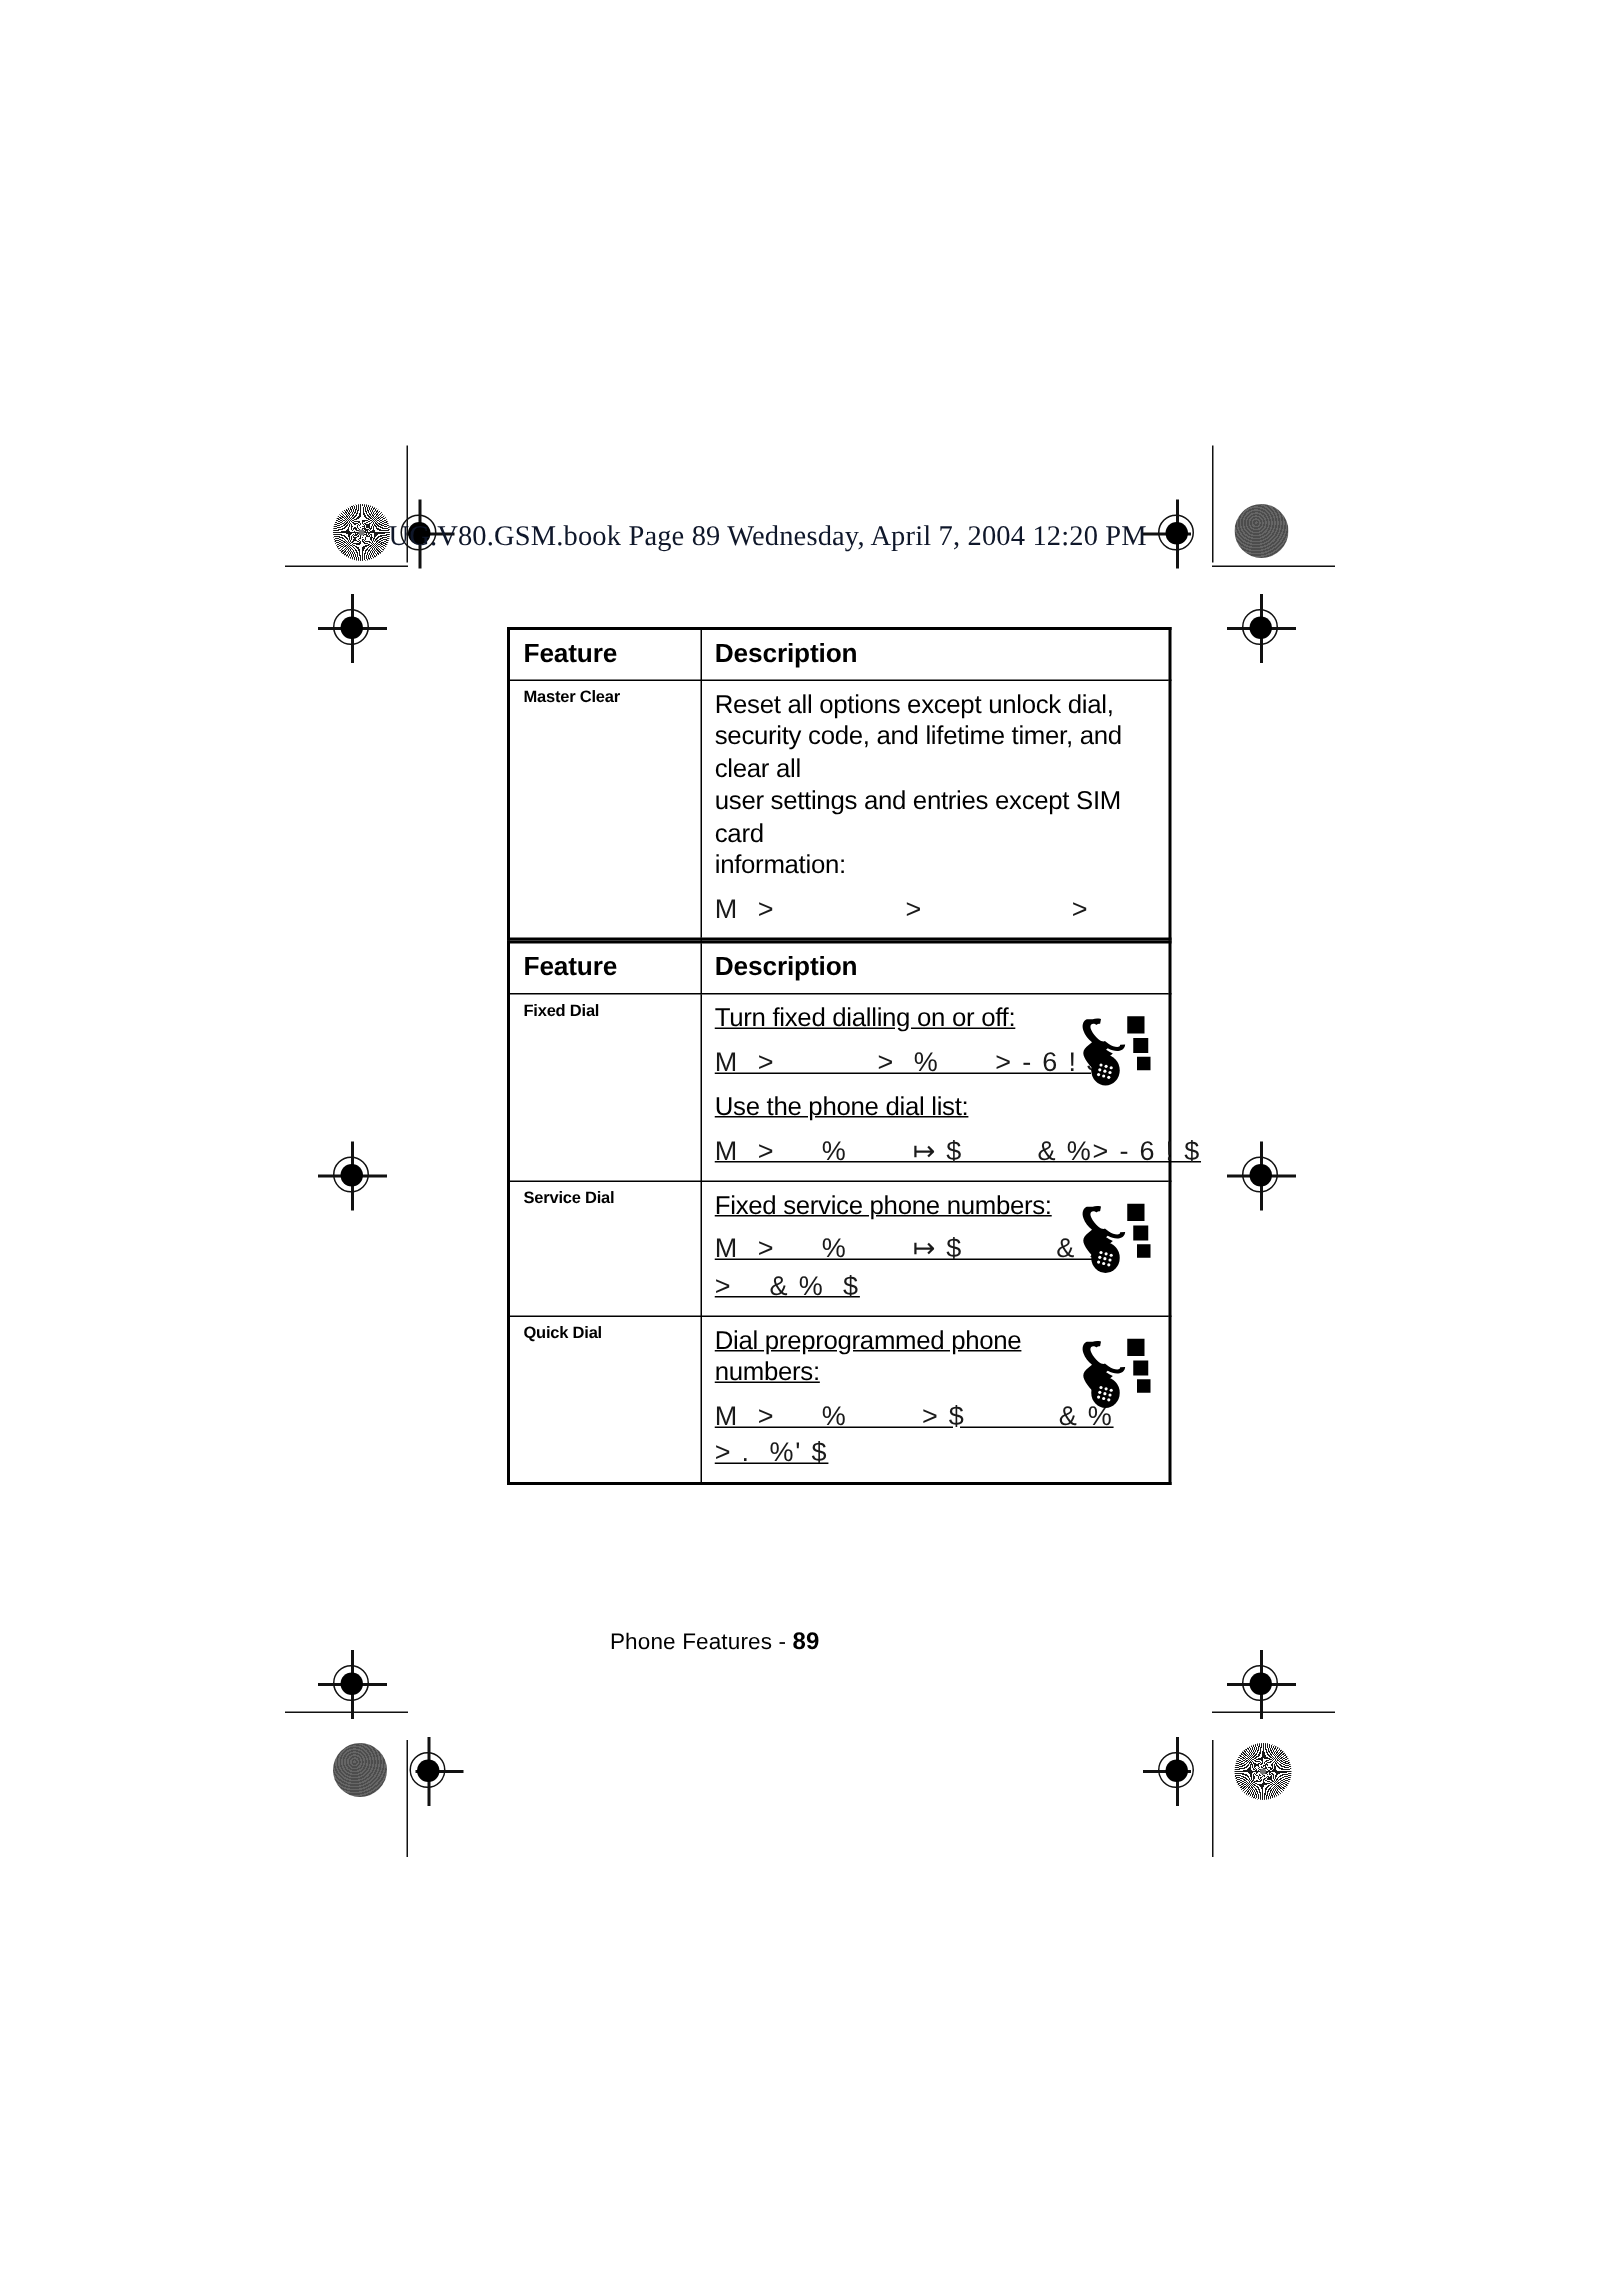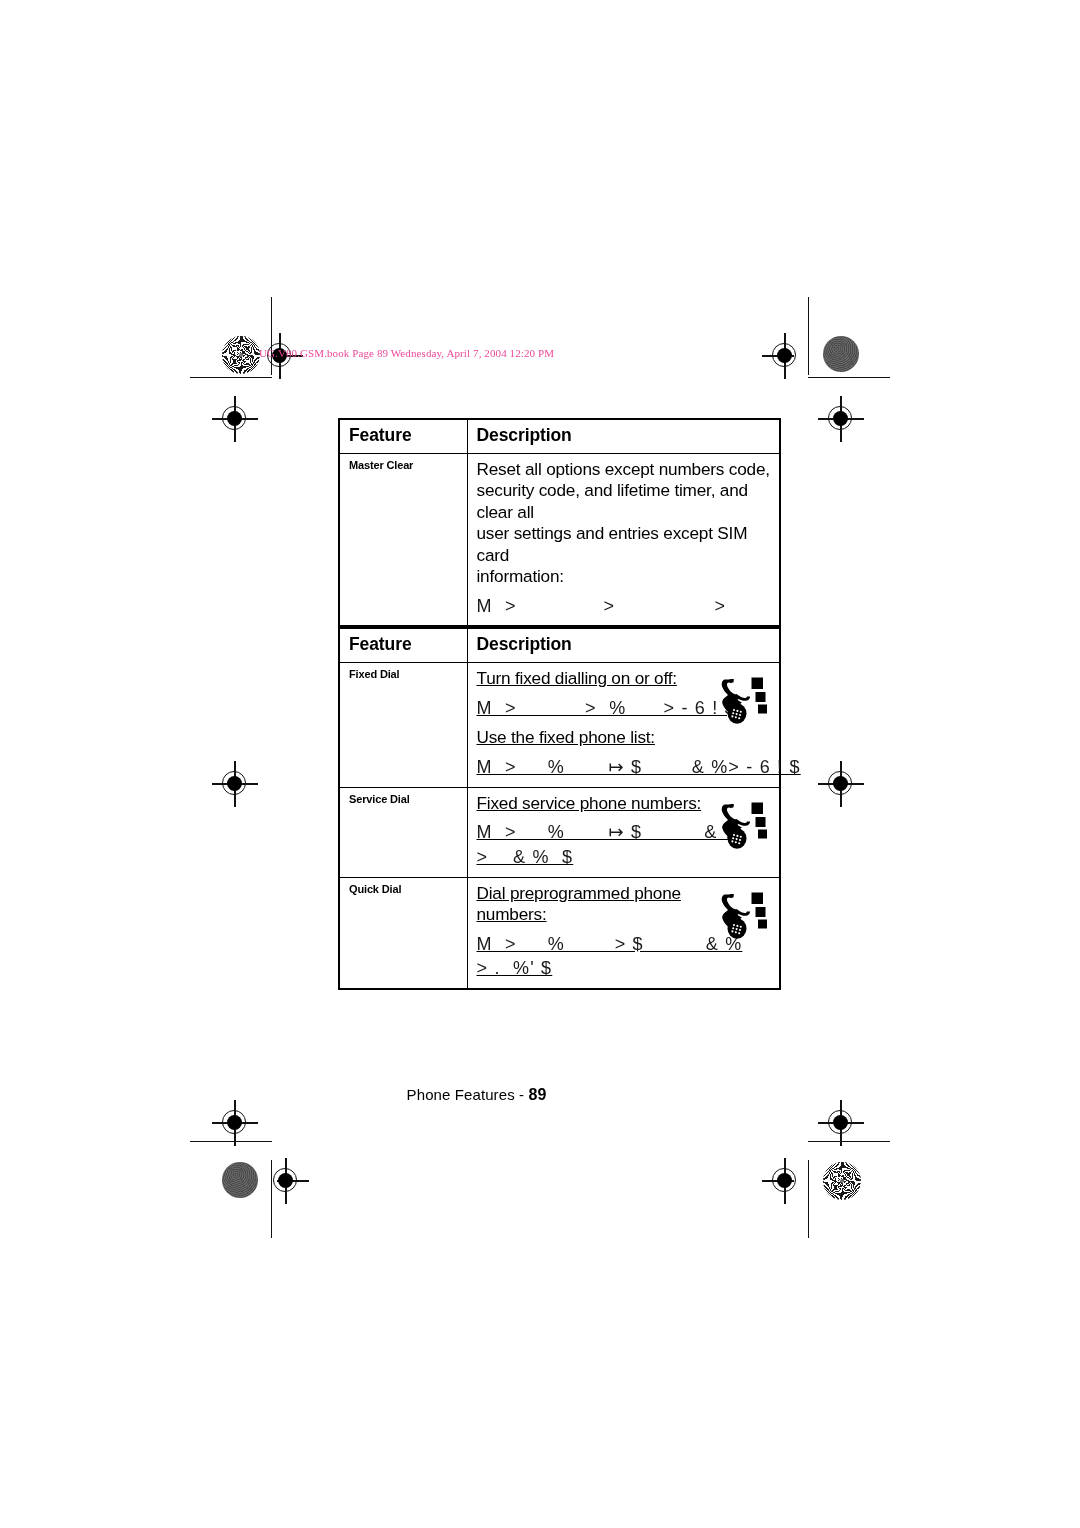--- a/index.html
+++ b/index.html
@@ -84,24 +84,24 @@
   }
   .crop-line.h { height: 1.2px; }
   .crop-line.v { width: 1.2px; }
 
   
   .header-slug {
     position: absolute;
     left: 259px;
     top: 347px;
     font-family: "Liberation Serif", serif;
-    font-size: 11px;
+    font-size: 19px;
     letter-spacing: 0.1px;
     white-space: nowrap;
-    color: #ec4899;
+    color: #0f172a;
   }
 
   
   .content {
     position: absolute;
     left: 338px;
     top: 418px;
     width: 443px;
   }
 
@@ -285,21 +285,21 @@
           <div class="cell-pad th-text">Description</div>
         </td>
       </tr>
       <tr>
         <td>
           <div class="cell-pad feature-name">Master Clear</div>
         </td>
         <td>
           <div class="cell-pad">
             <div class="desc-text">
-              <span class="line">Reset all options except numbers code,</span>
+              <span class="line">Reset all options except unlock dial,</span>
               <span class="line">security code, and lifetime timer, and clear all</span>
               <span class="line">user settings and entries except SIM card</span>
               <span class="line">information:</span>
             </div>
             <span class="navpath">M  &gt;              &gt;                &gt;</span>
           </div>
         </td>
       </tr>
     </tbody>
   </table>
@@ -324,21 +324,21 @@
         <td>
           <div class="cell-pad feature-name">Fixed Dial</div>
         </td>
         <td class="desc-with-icon">
           <div class="cell-pad txt">
             <div class="desc-text">
               <span class="line">Turn fixed dialling on or off:</span>
             </div>
             <span class="navpath">M  &gt;           &gt;  %      &gt; - 6 ! $</span>
             <div class="desc-text" style="margin-top:7px;">
-              <span class="line">Use the fixed phone list:</span>
+              <span class="line">Use the phone dial list:</span>
             </div>
             <span class="navpath">M  &gt;     %       ↦ $        &amp; %&gt; - 6 ! $</span>
           </div>
           <span class="phone-icon">
             <svg viewBox="0 0 62 62" width="62" height="62" aria-hidden="true">
               <g fill="#000">
                 <path d="M14.5 10.5c-2.6 1.1-3.4 4.2-2.2 7.6 1.0 2.8 3.1 5.6 5.7 7.8l-3.6 3.0c-1.9 1.6-2.6 3.6-2.0 5.6 0.6 2.0 2.0 4.3 4.0 6.6 2.4 2.8 5.3 5.2 8.0 6.6 2.5 1.3 4.7 1.5 6.2 0.3 1.6-1.3 1.8-3.5 0.8-5.9-0.5-1.2-1.3-2.5-2.3-3.9l-4.0-5.4 3.4-2.9c2.4 1.3 4.9 2.0 7.0 1.8 2.7-0.2 4.5-1.8 4.6-4.3l-3.3 0.1c-0.1 1.0-0.8 1.5-2.0 1.5-1.6 0.0-3.7-0.8-5.8-2.2-2.7-1.8-5.2-4.4-6.8-7.0-1.5-2.5-1.9-4.6-1.0-5.7 0.5-0.6 1.3-0.8 2.2-0.6l0.6-3.2c-2.2-0.5-4.2-0.3-5.5 0.2z"></path>
                 <path d="M18.6 30.9l4.4-3.7c1.3 1.3 2.7 2.5 4.2 3.5 1.6 1.1 3.2 2.0 4.7 2.7l-3.9 3.3-5.0-2.6z"></path>
                 <path d="M22.5 38.0c2.3 2.6 5.0 4.9 7.3 6.3l-2.6 2.2c-2.5-1.4-5.2-3.6-7.4-6.2-2.0-2.3-3.3-4.5-3.7-6.2z"></path>
                 <ellipse cx="27.0" cy="44.5" rx="9.5" ry="10.2"></ellipse>

